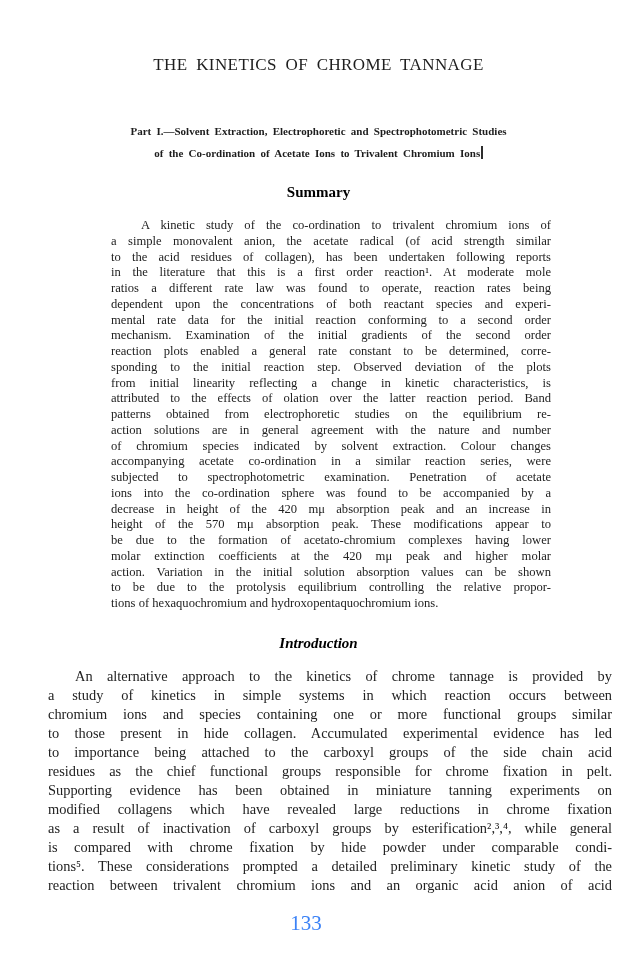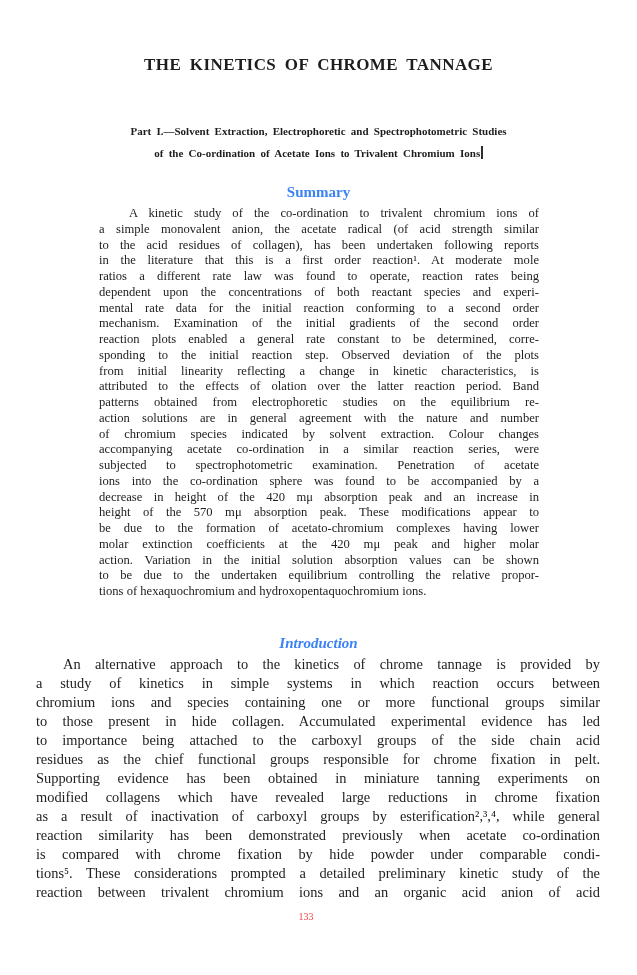--- a/index.html
+++ b/index.html
@@ -19,21 +19,21 @@
   .centered {
     position: absolute;
     left: 0;
     width: 637px;
     text-align: center;
     margin: 0;
   }
   .paper-title {
     top: 55px;
     font-size: 17px;
-    font-weight: bold;
+    font-weight: normal;
     letter-spacing: 0.4px;
     word-spacing: 4px;
     color: #1d1d1d;
   }
   .paper-authors {
     top: 81px;
     font-size: 14.5px;
     font-weight: bold;
     word-spacing: 2px;
     color: #1d1d1d;
@@ -42,27 +42,27 @@
     top: 121px;
     font-size: 11px;
     font-weight: bold;
     line-height: 21.5px;
     word-spacing: 2.5px;
     color: #1d1d1d;
   }
   .section-heading {
     font-size: 15px;
     font-weight: bold;
-    color: #3b82f6;
+    color: #000000;
   }
   .summary-heading { top: 184px; }
   .intro-heading   { top: 635px; font-style: italic; }
   .para {
     position: absolute;
-    margin: 0;
+    margin: 12px;
   }
   .para .line {
     text-align: justify;
     text-align-last: justify;
     white-space: nowrap;
   }
   .para .line:last-child { text-align-last: left; }
   .para.full-justify .line:last-child { text-align-last: justify; }
   .summary-body {
     top: 206px;
@@ -79,22 +79,22 @@
     font-size: 14.4px;
   }
   .intro-body .line { line-height: 19px; height: 19px; }
   .intro-body .line:first-child { text-indent: 27px; }
   .page-number {
     top: 911px;
     left: 0;
     width: 612px;
     position: absolute;
     text-align: center;
-    font-size: 10px;
-    color: #ef4444;
+    font-size: 21px;
+    color: #3b82f6;
   }
   .scan-bar {
     display: inline-block;
     width: 1.5px;
     height: 13px;
     background: #2e2e2e;
     margin-left: 1px;
     vertical-align: -2px;
   }
 </style>
@@ -130,37 +130,36 @@
       <div class="line">action solutions are in general agreement with the nature and number</div>
       <div class="line">of chromium species indicated by solvent extraction. Colour changes</div>
       <div class="line">accompanying acetate co-ordination in a similar reaction series, were</div>
       <div class="line">subjected to spectrophotometric examination. Penetration of acetate</div>
       <div class="line">ions into the co-ordination sphere was found to be accompanied by a</div>
       <div class="line">decrease in height of the 420 mμ absorption peak and an increase in</div>
       <div class="line">height of the 570 mμ absorption peak. These modifications appear to</div>
       <div class="line">be due to the formation of acetato-chromium complexes having lower</div>
       <div class="line">molar extinction coefficients at the 420 mμ peak and higher molar</div>
       <div class="line">action. Variation in the initial solution absorption values can be shown</div>
-      <div class="line">to be due to the undertaken equilibrium controlling the relative propor-</div>
+      <div class="line">to be due to the protolysis equilibrium controlling the relative propor-</div>
       <div class="line">tions of hexaquochromium and hydroxopentaquochromium ions.</div>
     </div>
 
   <h3 class="centered section-heading intro-heading">Introduction</h3>
 
   <div class="para intro-body full-justify">
       <div class="line">An alternative approach to the kinetics of chrome tannage is provided by</div>
       <div class="line">a study of kinetics in simple systems in which reaction occurs between</div>
       <div class="line">chromium ions and species containing one or more functional groups similar</div>
       <div class="line">to those present in hide collagen. Accumulated experimental evidence has led</div>
       <div class="line">to importance being attached to the carboxyl groups of the side chain acid</div>
       <div class="line">residues as the chief functional groups responsible for chrome fixation in pelt.</div>
       <div class="line">Supporting evidence has been obtained in miniature tanning experiments on</div>
       <div class="line">modified collagens which have revealed large reductions in chrome fixation</div>
       <div class="line">as a result of inactivation of carboxyl groups by esterification²,³,⁴, while general</div>
-      <div class="line">reaction similarity has been demonstrated previously when acetate co-ordination</div>
       <div class="line">is compared with chrome fixation by hide powder under comparable condi-</div>
       <div class="line">tions⁵. These considerations prompted a detailed preliminary kinetic study of the</div>
       <div class="line">reaction between trivalent chromium ions and an organic acid anion of acid</div>
     </div>
 
   <div class="page-number">133</div>
 
 </div>
 
 </body></html>

